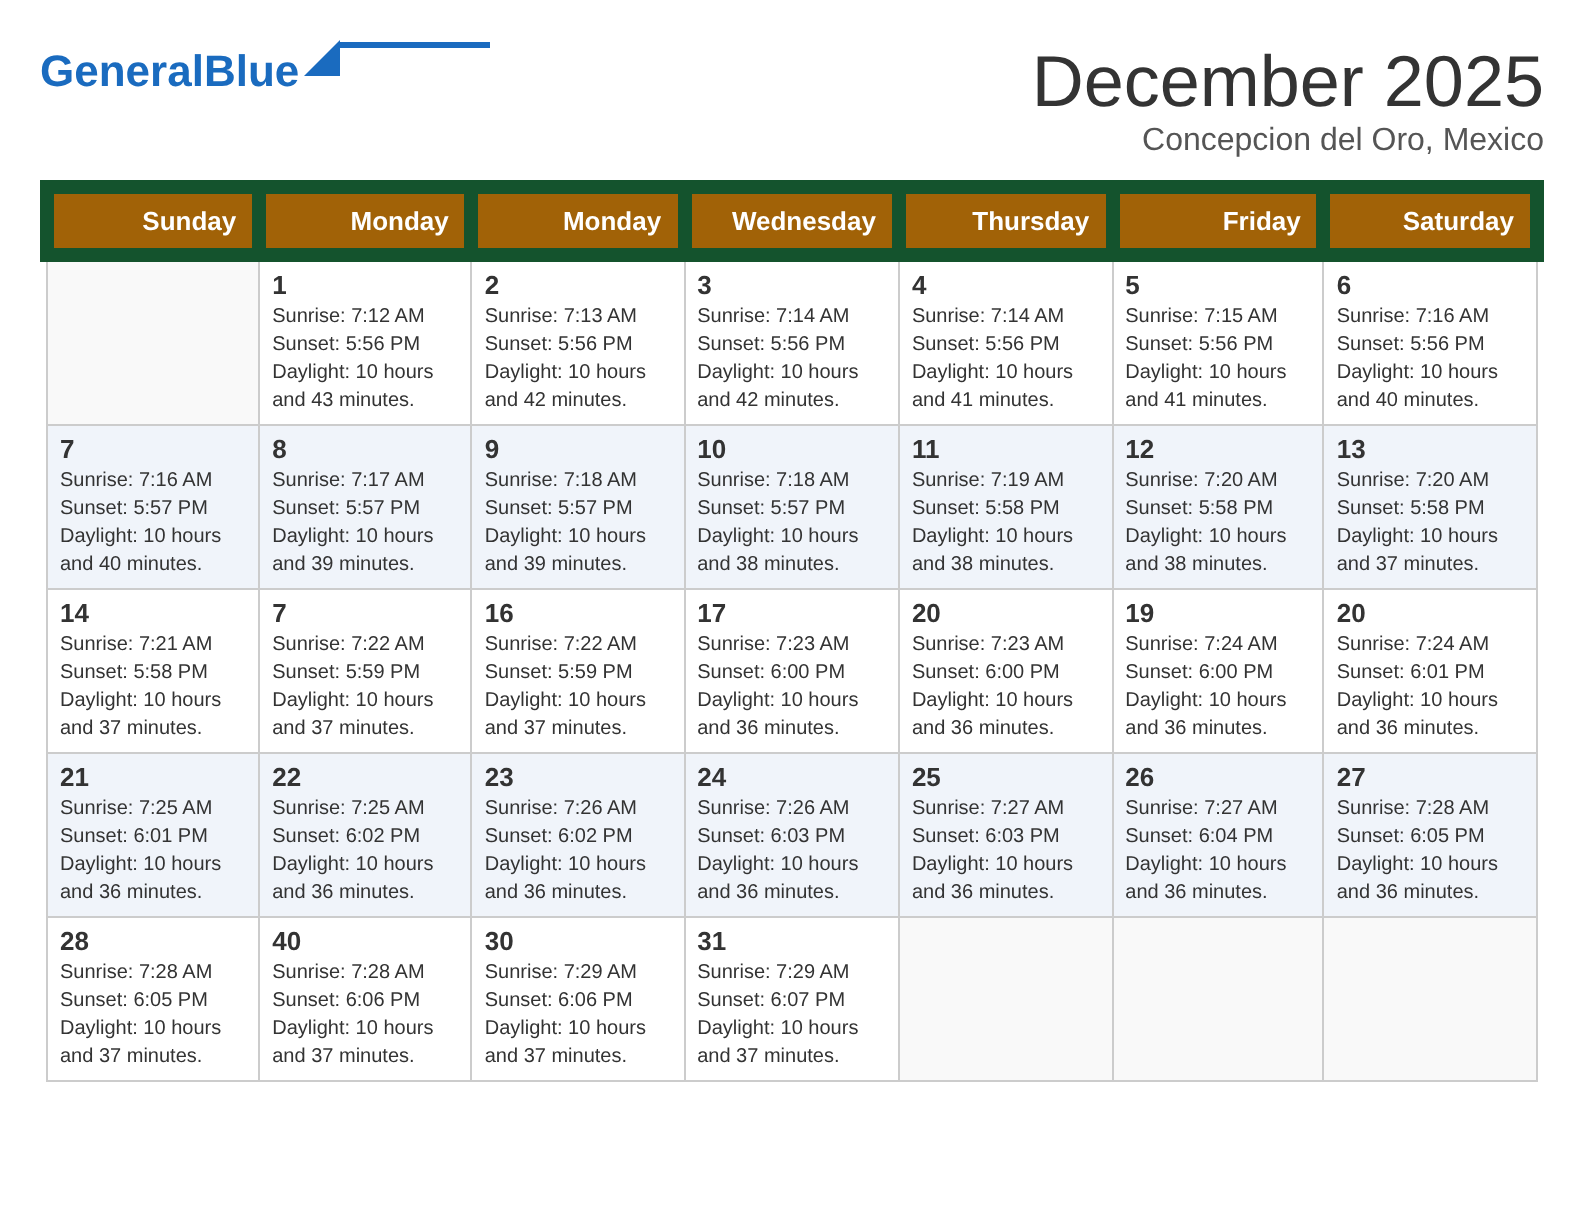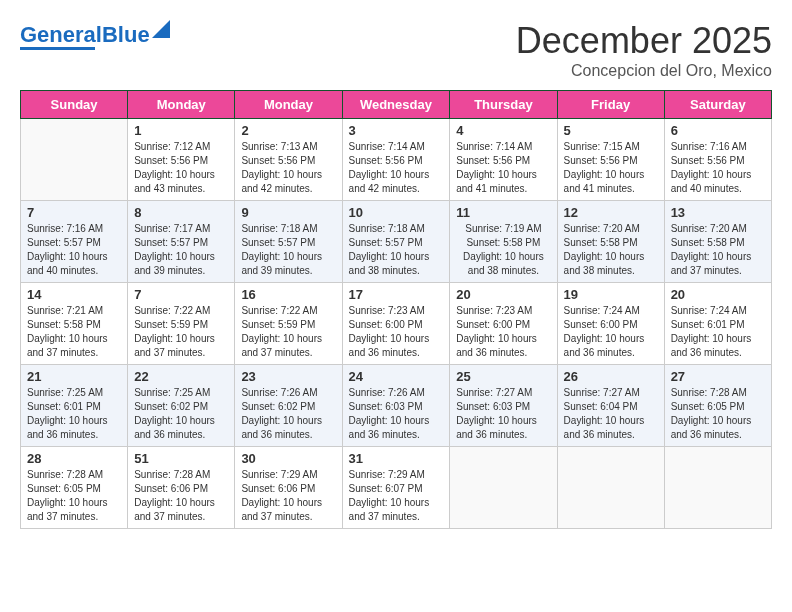--- a/index.html
+++ b/index.html
@@ -11,21 +11,21 @@
       padding: 20px;
     }
     .header-area {
       display: flex;
       justify-content: space-between;
       align-items: flex-start;
       margin-bottom: 10px;
     }
     .logo {
       display: flex;
-      flex-direction: column;
+      flex-direction: row;
       align-items: flex-start;
     }
     .logo-text {
       font-size: 22px;
       font-weight: bold;
       color: #333;
       line-height: 1;
     }
     .logo-text span {
       color: #1a6bbf;
@@ -47,27 +47,27 @@
     .location-title {
       font-size: 16px;
       color: #555;
     }
     .calendar {
       width: 100%;
       border-collapse: collapse;
       border: 1px solid #ccc;
     }
     .calendar th {
-      background-color: #ec4899;
+      background-color: #a16207;
       color: #fff;
-      text-align: center;
+      text-align: right;
       padding: 6px 8px;
       font-size: 13px;
       font-weight: bold;
-      border: 1px solid #14532d;
+      border: 7px solid #14532d;
     }
     .calendar td {
       border: 1px solid #ccc;
       vertical-align: top;
       padding: 4px 6px;
       width: 108px;
       min-height: 80px;
       height: 80px;
     }
     .day-number {
@@ -194,21 +194,21 @@
         </td>
         <td>
           <span class="day-number">10</span>
           <div class="day-info" style="white-space: pre-line;">Sunrise: 7:18 AM
 Sunset: 5:57 PM
 Daylight: 10 hours
 and 38 minutes.</div>
         </td>
         <td>
           <span class="day-number">11</span>
-          <div class="day-info" style="white-space: pre-line; text-align: center;">Sunrise: 7:19 AM
+          <div class="day-info" style="white-space: pre-line;">Sunrise: 7:19 AM
 Sunset: 5:58 PM
 Daylight: 10 hours
 and 38 minutes.</div>
         </td>
         <td>
           <span class="day-number">12</span>
           <div class="day-info" style="white-space: pre-line;">Sunrise: 7:20 AM
 Sunset: 5:58 PM
 Daylight: 10 hours
 and 38 minutes.</div>
@@ -325,21 +325,21 @@
       </tr>
       <tr>
         <td>
           <span class="day-number">28</span>
           <div class="day-info" style="white-space: pre-line;">Sunrise: 7:28 AM
 Sunset: 6:05 PM
 Daylight: 10 hours
 and 37 minutes.</div>
         </td>
         <td>
-          <span class="day-number">51</span>
+          <span class="day-number">40</span>
           <div class="day-info" style="white-space: pre-line;">Sunrise: 7:28 AM
 Sunset: 6:06 PM
 Daylight: 10 hours
 and 37 minutes.</div>
         </td>
         <td>
           <span class="day-number">30</span>
           <div class="day-info" style="white-space: pre-line;">Sunrise: 7:29 AM
 Sunset: 6:06 PM
 Daylight: 10 hours

